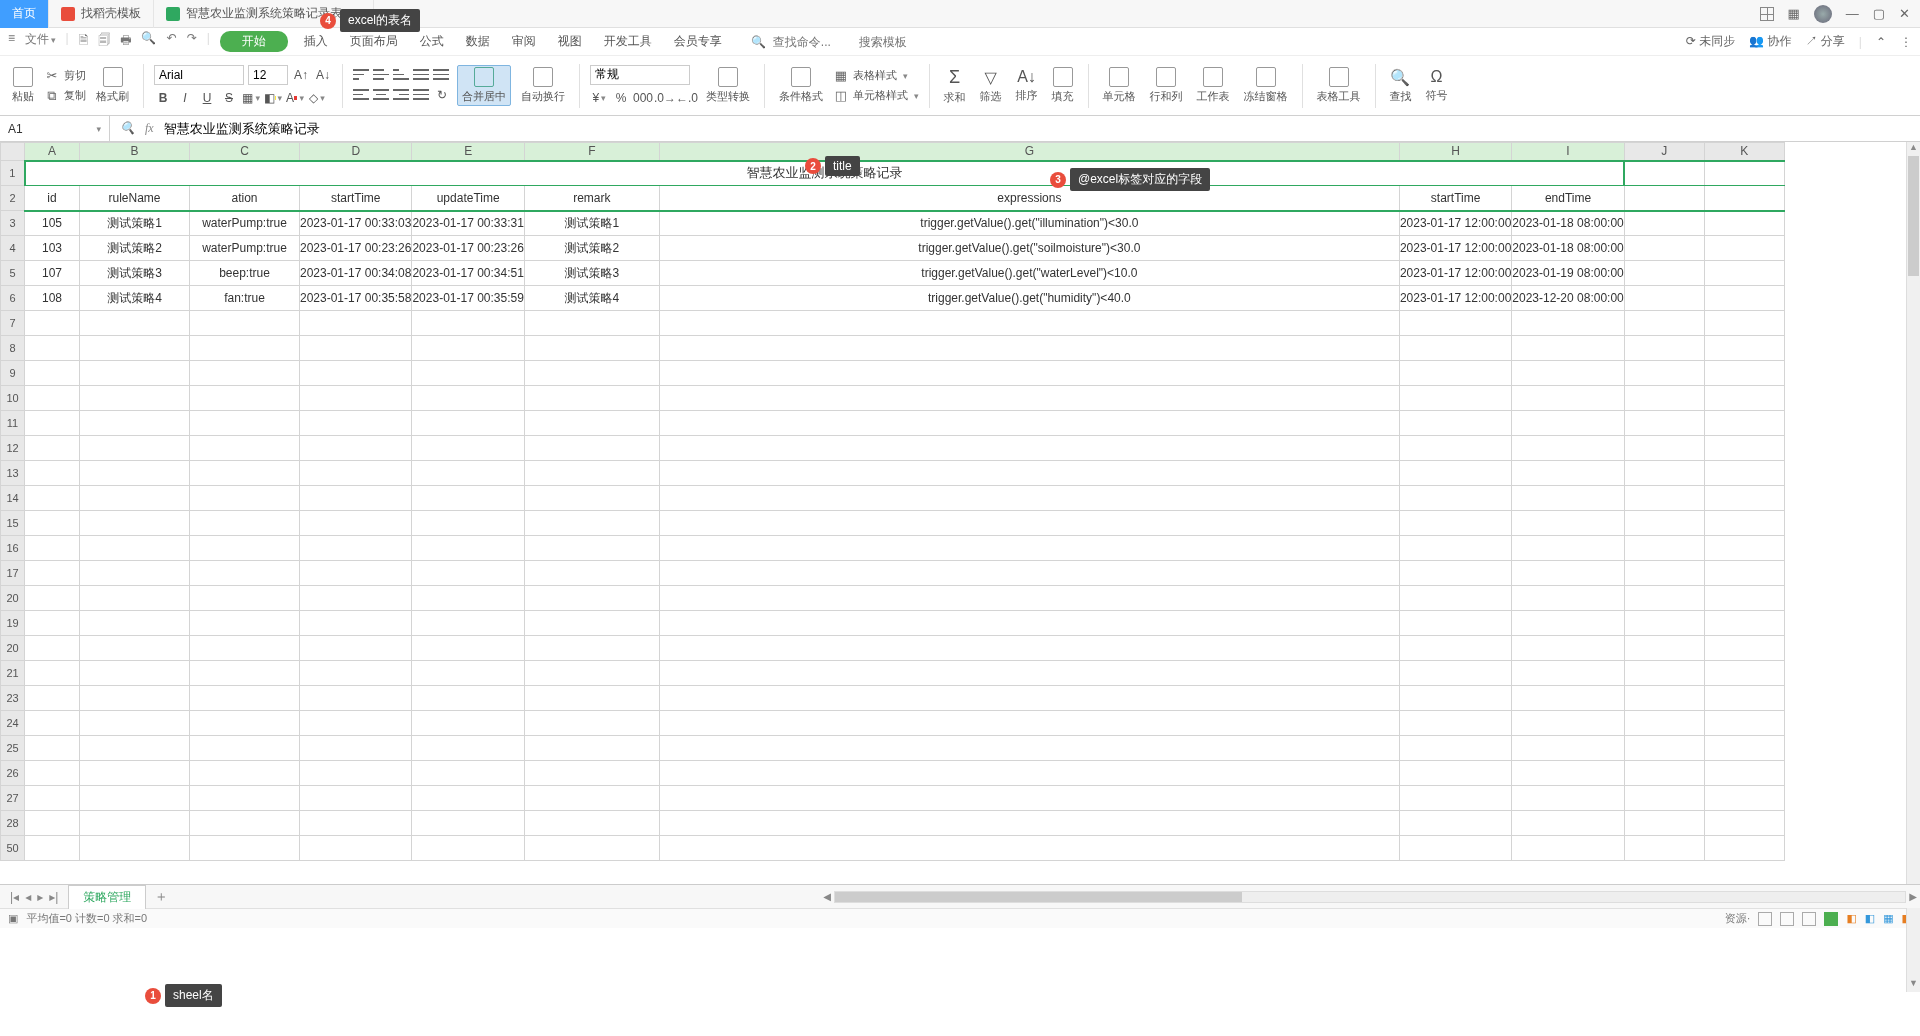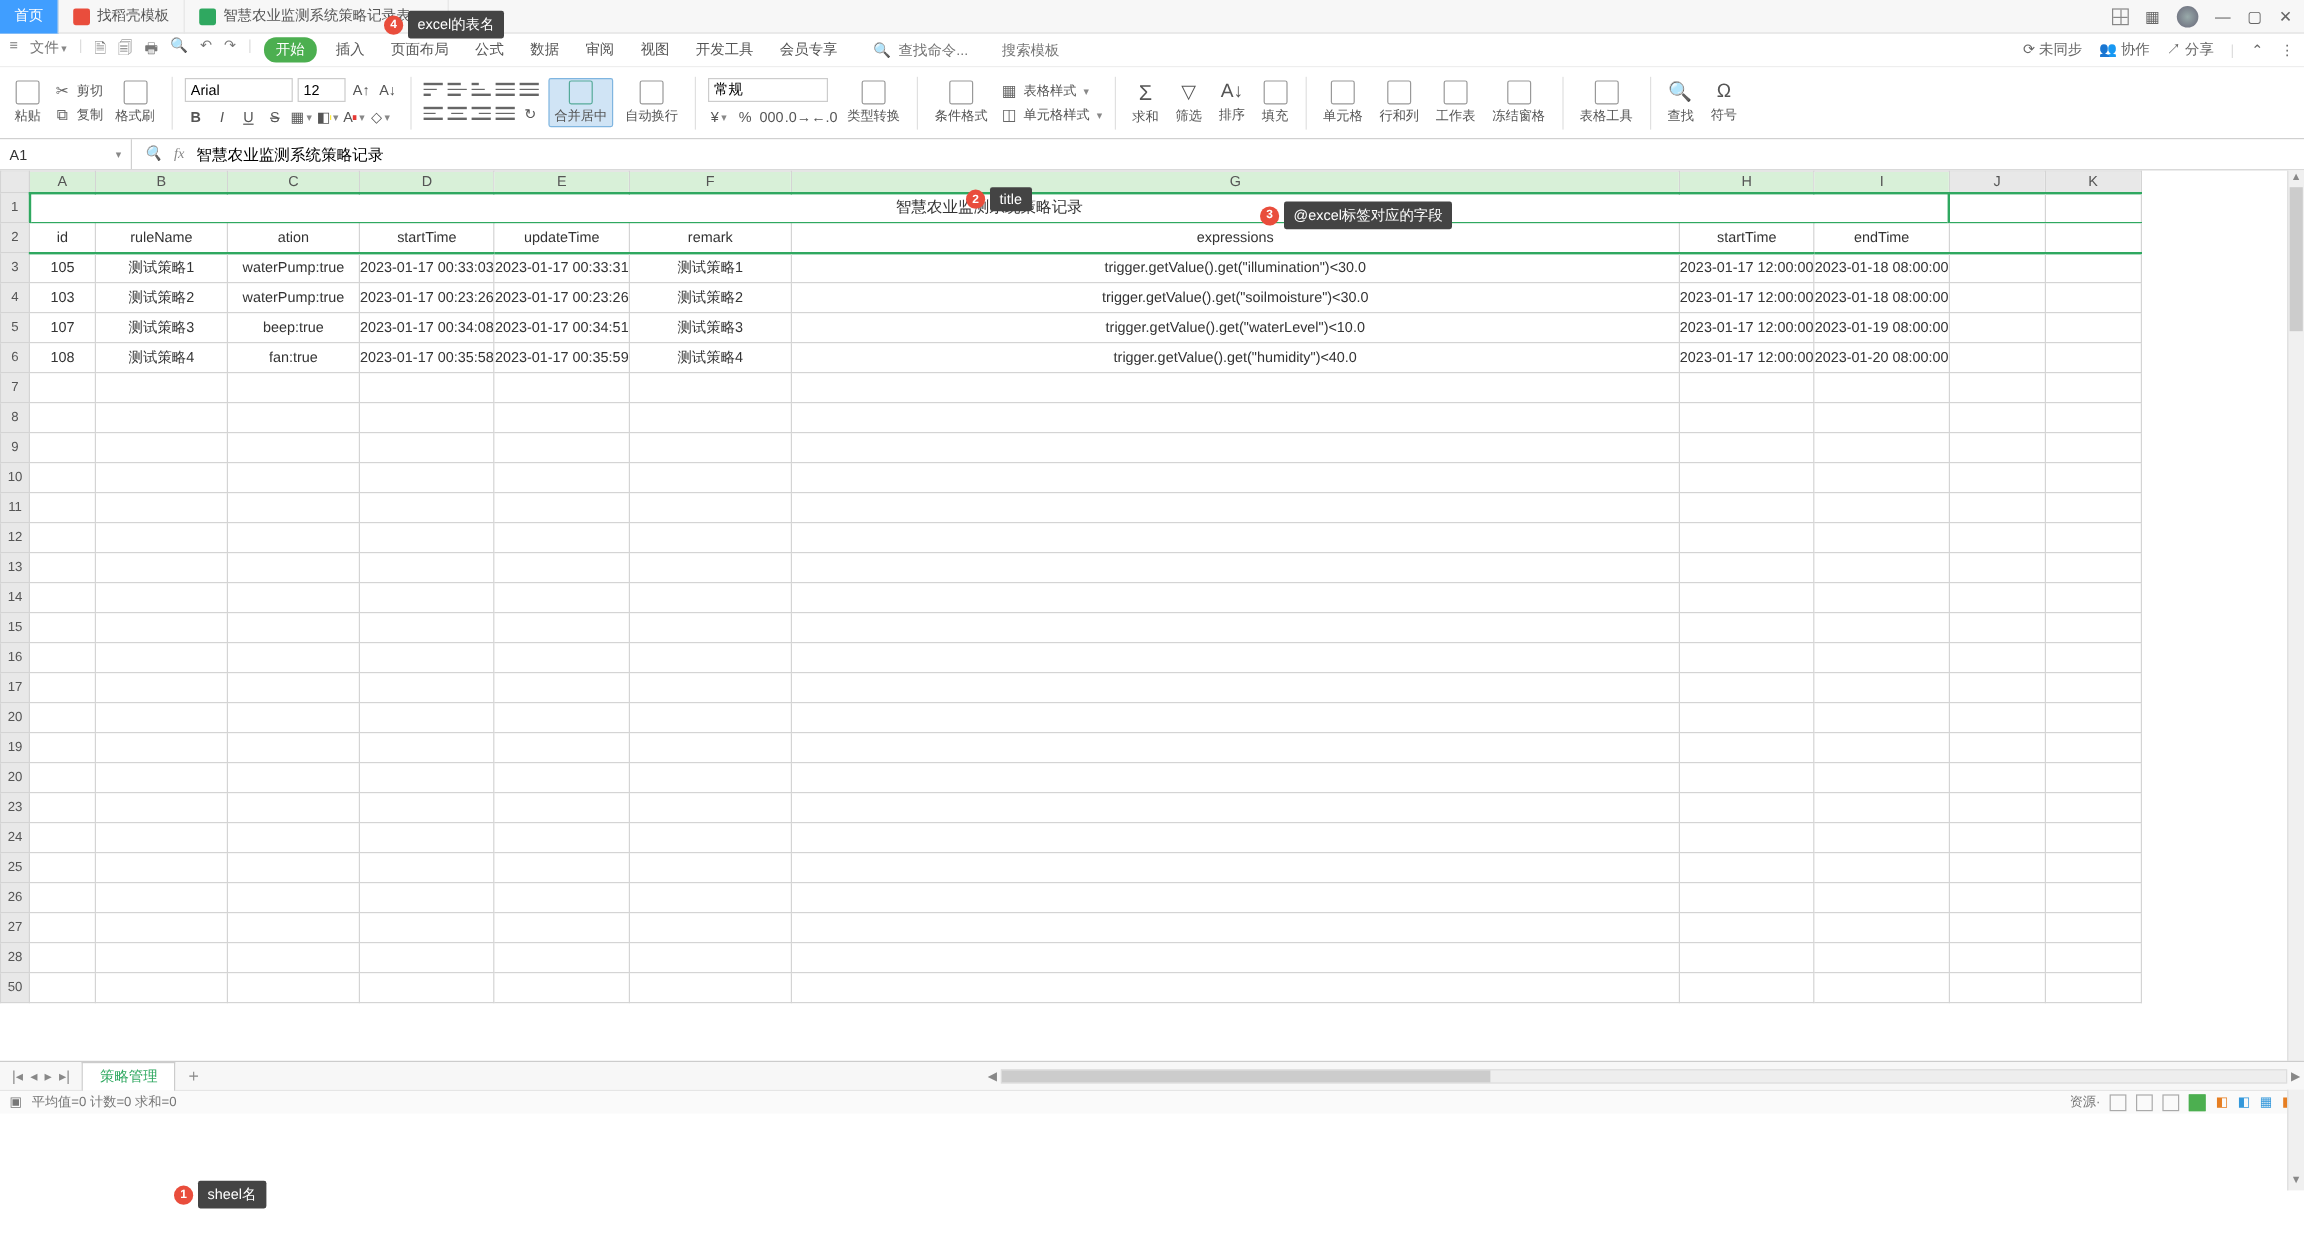--- a/index.html
+++ b/index.html
@@ -23,21 +23,21 @@
 
 
 .callout { position: absolute; display: flex; align-items: center; z-index: 50; }
 .callout .num { width: 16px; height: 16px; background: #e94d3c; color: #fff; border-radius: 50%; font-size: 10px; display: flex; align-items: center; justify-content: center; font-weight: bold; }
 .callout .lbl { background: #444; color: #fff; padding: 3px 8px; font-size: 12px; border-radius: 2px; margin-left: 4px; white-space: nowrap; }
 
 
 .menubar { height: 28px; display: flex; align-items: center; padding: 0 8px; gap: 2px; border-bottom: 1px solid #eee; font-size: 12px; color: #555; }
 .menubar .mb-left { display: flex; align-items: center; gap: 10px; }
 .menubar .mb-item { padding: 2px 6px; cursor: pointer; }
-.menubar .mb-item.active { background: #4caf50; color: #fff; border-radius: 10px; padding: 2px 10px; }
+.menubar .mb-item.active { background: #4caf50; color: #fff; border-radius: 10px; padding: 2px 22px; }
 .menubar .mb-icons { display: flex; gap: 10px; color: #777; }
 .menubar .mb-icons span { cursor: pointer; }
 .menubar .mb-search { display: flex; align-items: center; gap: 6px; margin-left: 14px; color: #999; }
 .menubar .mb-search input { border: none; outline: none; font-size: 12px; width: 80px; color: #999; }
 .menubar .mb-right { margin-left: auto; display: flex; align-items: center; gap: 14px; color: #666; }
 .caret { font-size: 9px; color: #888; margin-left: 2px; }
 
 
 .ribbon { height: 60px; display: flex; align-items: center; padding: 0 8px; border-bottom: 1px solid #d0d0d0; gap: 6px; color: #555; }
 .ribbon .sep { width: 1px; height: 44px; background: #e0e0e0; margin: 0 4px; }
@@ -466,21 +466,21 @@
         <tr class="">
           <th class="rowhdr">6</th>
           <td>108</td>
           <td>测试策略4</td>
           <td>fan:true</td>
           <td>2023-01-17 00:35:58</td>
           <td>2023-01-17 00:35:59</td>
           <td>测试策略4</td>
           <td>trigger.getValue().get("humidity")&lt;40.0</td>
           <td>2023-01-17 12:00:00</td>
-          <td>2023-01-20 08:00:00</td>
+          <td>2023-12-20 08:00:00</td>
           <td></td>
           <td></td>
         </tr>
         <tr class="">
           <th class="rowhdr">7</th>
           <td></td>
           <td></td>
           <td></td>
           <td></td>
           <td></td>
@@ -654,20 +654,34 @@
           <td></td>
           <td></td>
           <td></td>
           <td></td>
           <td></td>
           <td></td>
           <td></td>
         </tr>
         <tr class="">
           <th class="rowhdr">20</th>
+          <td></td>
+          <td></td>
+          <td></td>
+          <td></td>
+          <td></td>
+          <td></td>
+          <td></td>
+          <td></td>
+          <td></td>
+          <td></td>
+          <td></td>
+        </tr>
+        <tr class="">
+          <th class="rowhdr">21</th>
           <td></td>
           <td></td>
           <td></td>
           <td></td>
           <td></td>
           <td></td>
           <td></td>
           <td></td>
           <td></td>
           <td></td>

